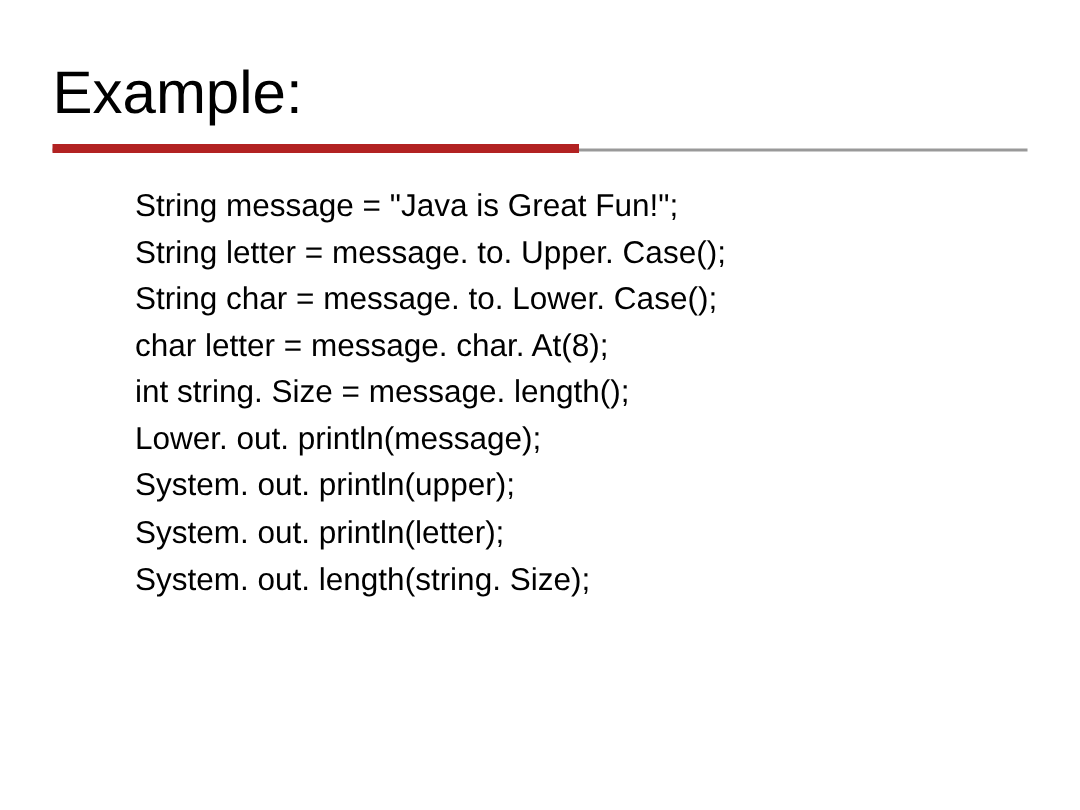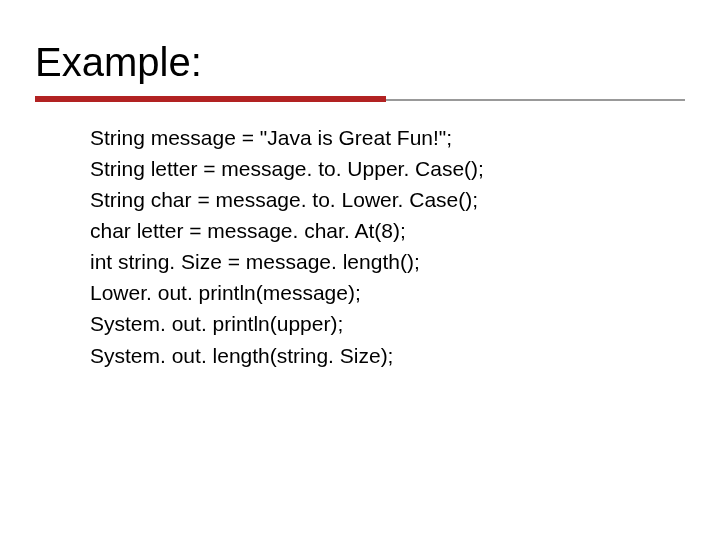--- a/index.html
+++ b/index.html
@@ -64,14 +64,15 @@
 </div>
 
 <div class="code-block">
   <div class="code-line">String message = "Java is Great Fun!";</div>
   <div class="code-line">String letter = message. to. Upper. Case();</div>
   <div class="code-line">String char = message. to. Lower. Case();</div>
   <div class="code-line">char letter = message. char. At(8);</div>
   <div class="code-line">int string. Size = message. length();</div>
   <div class="code-line">Lower. out. println(message);</div>
   <div class="code-line">System. out. println(upper);</div>
+  <div class="code-line">System. out. println(letter);</div>
   <div class="code-line">System. out. length(string. Size);</div>
 </div>
 
 </body></html>

